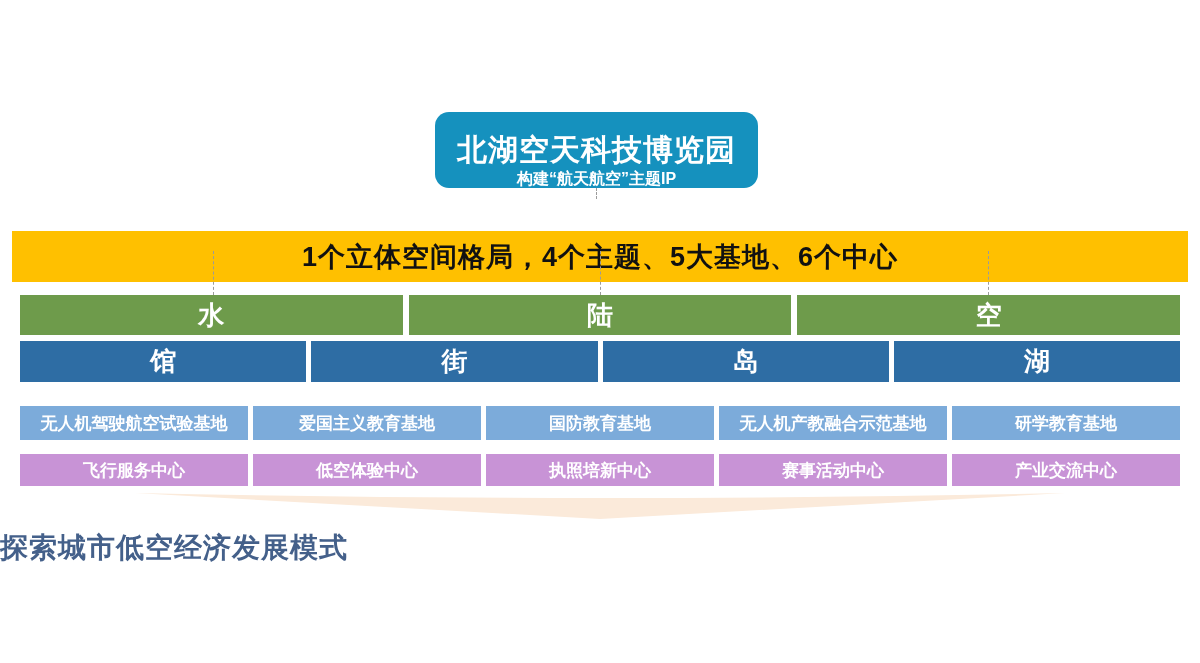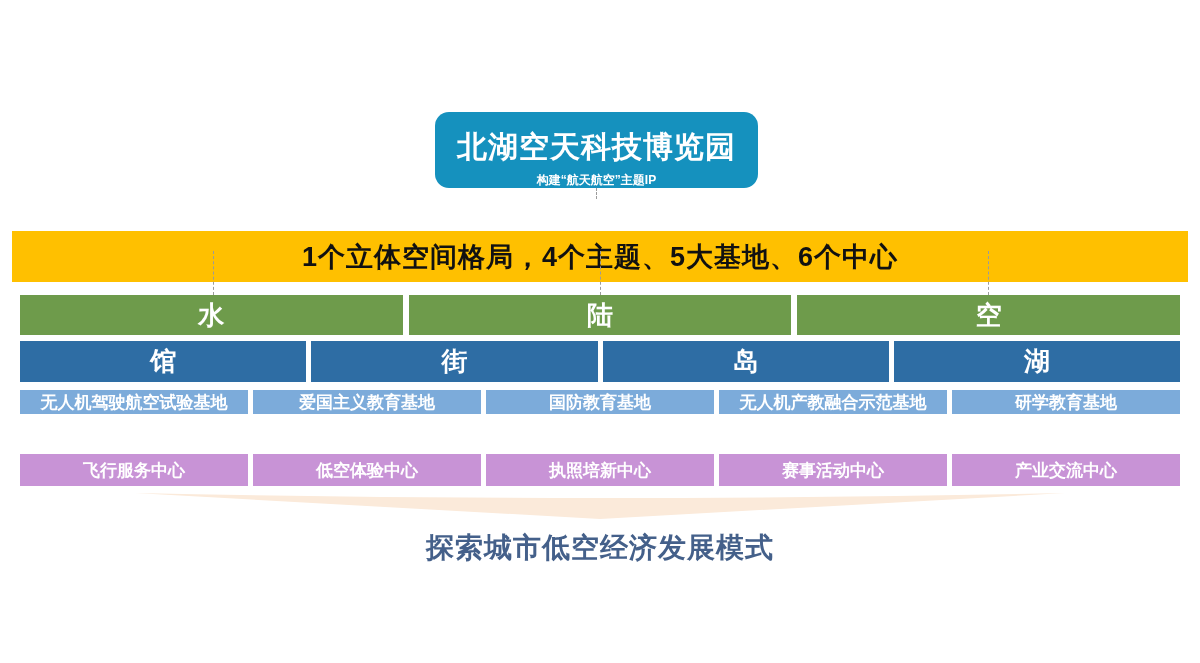--- a/index.html
+++ b/index.html
@@ -16,21 +16,21 @@
     left: 435px; top: 112px;
     width: 323px; height: 76px;
     background: var(--title-blue, #1591BE);
     border-radius: 14px;
     color: #ffffff;
     display: flex; flex-direction: column;
     align-items: center; justify-content: flex-end;
     line-height: 1.15;
   }
   .title-box .title { font-size: 30px; font-weight: bold; letter-spacing: 1px; }
-  .title-box .subtitle { font-size: 12px; font-weight: bold; margin-top: 10px; }
+  .title-box .subtitle { font-size: 16px; font-weight: bold; margin-top: 2px; }
   .vdash {
     position: absolute;
     width: 0;
     border-left: 1px dashed #9b9b9b;
   }
   .dash-top  { left: 596px; top: 188px; height: 11px; }
   .dash-l    { left: 213px; top: 251px; height: 44px; }
   .dash-m    { left: 600px; top: 251px; height: 44px; }
   .dash-r    { left: 988px; top: 251px; height: 44px; }
   .banner {
@@ -53,34 +53,33 @@
     flex: 1 1 0;
     color: #ffffff;
     font-weight: bold;
     display: flex; align-items: center; justify-content: center;
     white-space: nowrap;
   }
   .row-realms  { top: 295px; height: 40px; gap: 6px; }
   .row-realms .cell { background: var(--green, #6E9B4B); font-size: 26px; }
   .row-zones   { top: 341px; height: 41px; gap: 5px; }
   .row-zones .cell { background: var(--dark-blue, #2E6DA4); font-size: 26px; }
-  .row-bases   { top: 390px; height: 24px; gap: 5px; }
+  .row-bases   { top: 406px; height: 34px; gap: 5px; }
   .row-bases .cell { background: var(--light-blue, #7CABDA); font-size: 17px; }
   .row-centers { top: 454px; height: 32px; gap: 5px; }
   .row-centers .cell { background: var(--purple, #C893D6); font-size: 17px; }
   .swoosh {
     position: absolute;
     left: 130px; top: 490px;
     width: 940px; height: 32px;
   }
   .footer {
     position: absolute;
     left: 0; top: 529px;
     width: 1200px;
-    text-align: center;
     font-size: 28px;
     font-weight: bold;
     letter-spacing: 1px;
     color: var(--footer-text, #44608A);
   }
 </style>
 </head>
 <body>
 
 <div class="stage">

